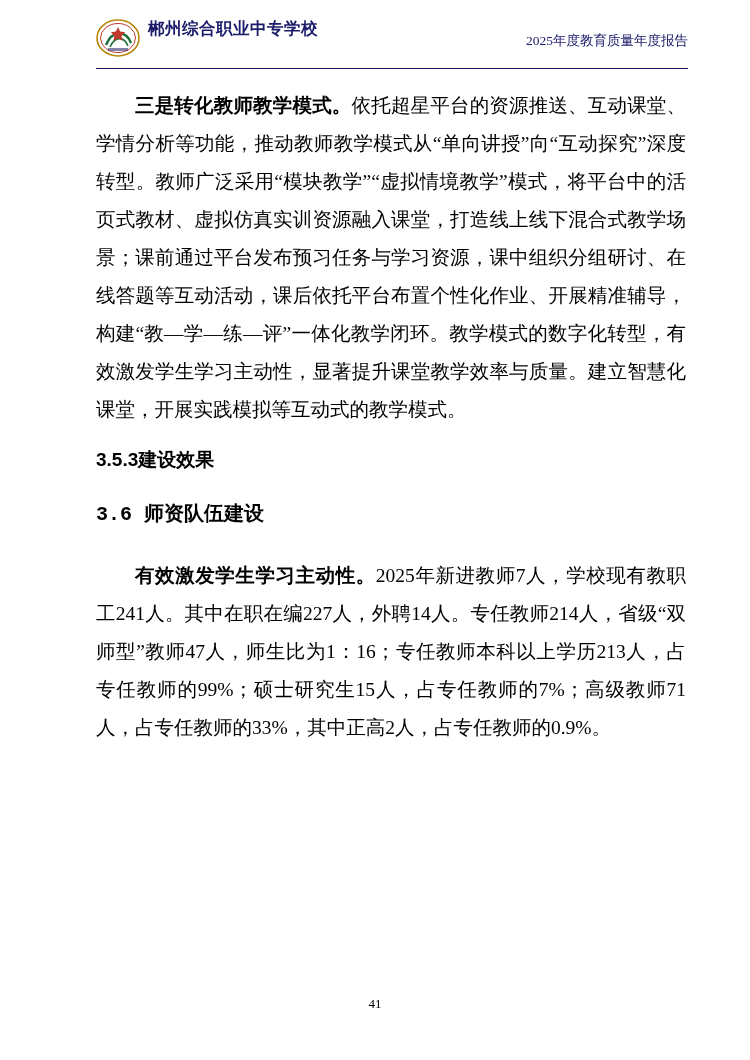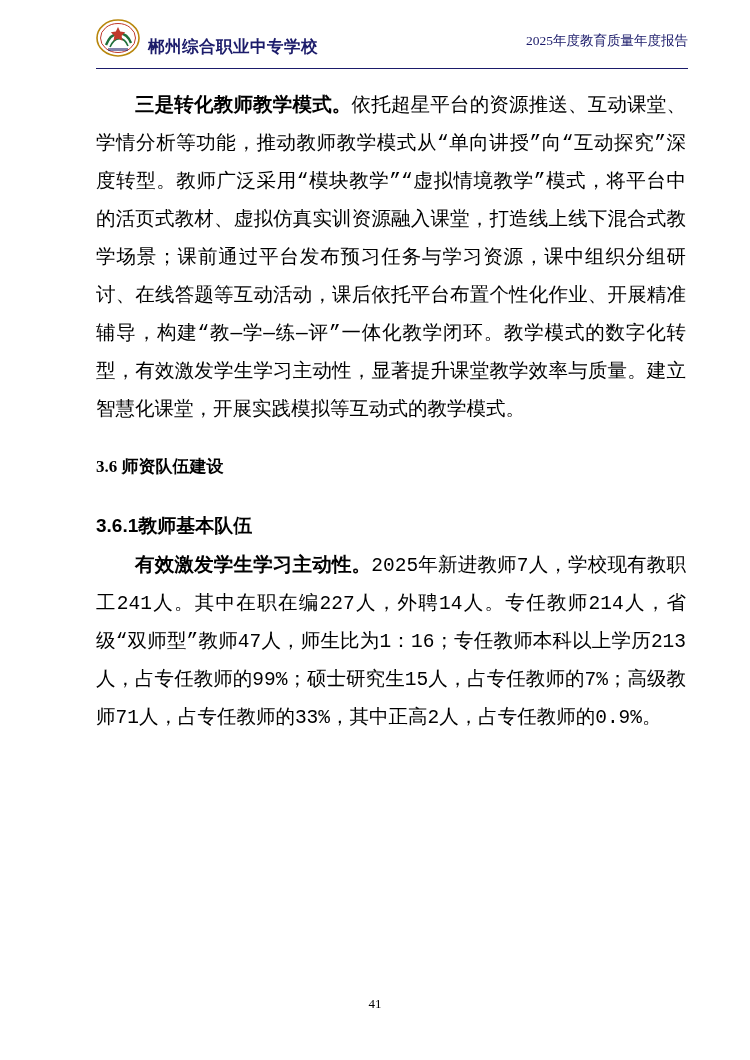--- a/index.html
+++ b/index.html
@@ -25,21 +25,21 @@
   .header {
     position: relative;
     display: flex;
     align-items: center;
     justify-content: space-between;
     padding: 18px 62px 6px 96px;
     box-sizing: border-box;
   }
   .header-left {
     display: flex;
-    align-items: flex-end;
+    align-items: flex-start;
     gap: 8px;
   }
   .logo {
     width: 44px;
     height: 40px;
     position: relative;
     flex: none;
   }
   .school-name {
     font-family: "Liberation Serif", "DejaVu Serif", serif;
@@ -65,38 +65,38 @@
     padding: 18px 64px 0 96px;
     box-sizing: border-box;
   }
   p.body-text {
     margin: 0 0 0 0;
     font-size: 19.5px;
     line-height: 38px;
     text-align: justify;
     text-justify: inter-ideograph;
     text-indent: 2em;
-    font-family: Liberation Mono, monospace;
+    font-family: Liberation Serif, serif;
   }
   p.body-text .lead {
     font-weight: bold;
   }
   h3.heading-sm {
     margin: 14px 0 4px 0;
     font-size: 19px;
     font-weight: bold;
     line-height: 34px;
     font-family: "Liberation Sans", "DejaVu Sans", sans-serif;
   }
   h2.heading-md {
     margin: 20px 0 24px 0;
-    font-size: 17px;
+    font-size: 20px;
     font-weight: bold;
     line-height: 36px;
-    font-family: Liberation Serif, serif;
+    font-family: Liberation Mono, monospace;
   }
   
   .footer {
     position: absolute;
     left: 0;
     right: 0;
     bottom: 48px;
     text-align: center;
     font-size: 13px;
     font-family: "Liberation Serif", "DejaVu Serif", serif;
@@ -123,25 +123,25 @@
       <div class="school-name">郴州综合职业中专学校</div>
     </div>
     <div class="header-right">2025年度教育质量年度报告</div>
   </div>
   <div class="header-rule"></div>
 
   <div class="content">
 
     <p class="body-text"><span class="lead">三是转化教师教学模式。</span><span>依托超星平台的资源推送、互动课堂、学情分析等功能，推动教师教学模式从“单向讲授”向“互动探究”深度转型。教师广泛采用“模块教学”“虚拟情境教学”模式，将平台中的活页式教材、虚拟仿真实训资源融入课堂，打造线上线下混合式教学场景；课前通过平台发布预习任务与学习资源，课中组织分组研讨、在线答题等互动活动，课后依托平台布置个性化作业、开展精准辅导，构建“教—学—练—评”一体化教学闭环。教学模式的数字化转型，有效激发学生学习主动性，显著提升课堂教学效率与质量。建立智慧化课堂，开展实践模拟等互动式的教学模式。</span></p>
 
+    <h3 class="heading-sm">3.5.3建设效果</h3>
 
 
     <h2 class="heading-md">3.6 师资队伍建设</h2>
 
-    <h3 class="heading-sm">3.6.1教师基本队伍</h3>
 
     <p class="body-text"><span class="lead">有效激发学生学习主动性。</span><span>2025年新进教师7人，学校现有教职工241人。其中在职在编227人，外聘14人。专任教师214人，省级“双师型”教师47人，师生比为1：16；专任教师本科以上学历213人，占专任教师的99%；硕士研究生15人，占专任教师的7%；高级教师71人，占专任教师的33%，其中正高2人，占专任教师的0.9%。</span></p>
 
   </div>
 
   <div class="footer">41</div>
 
 </div>
 
 </body></html>

